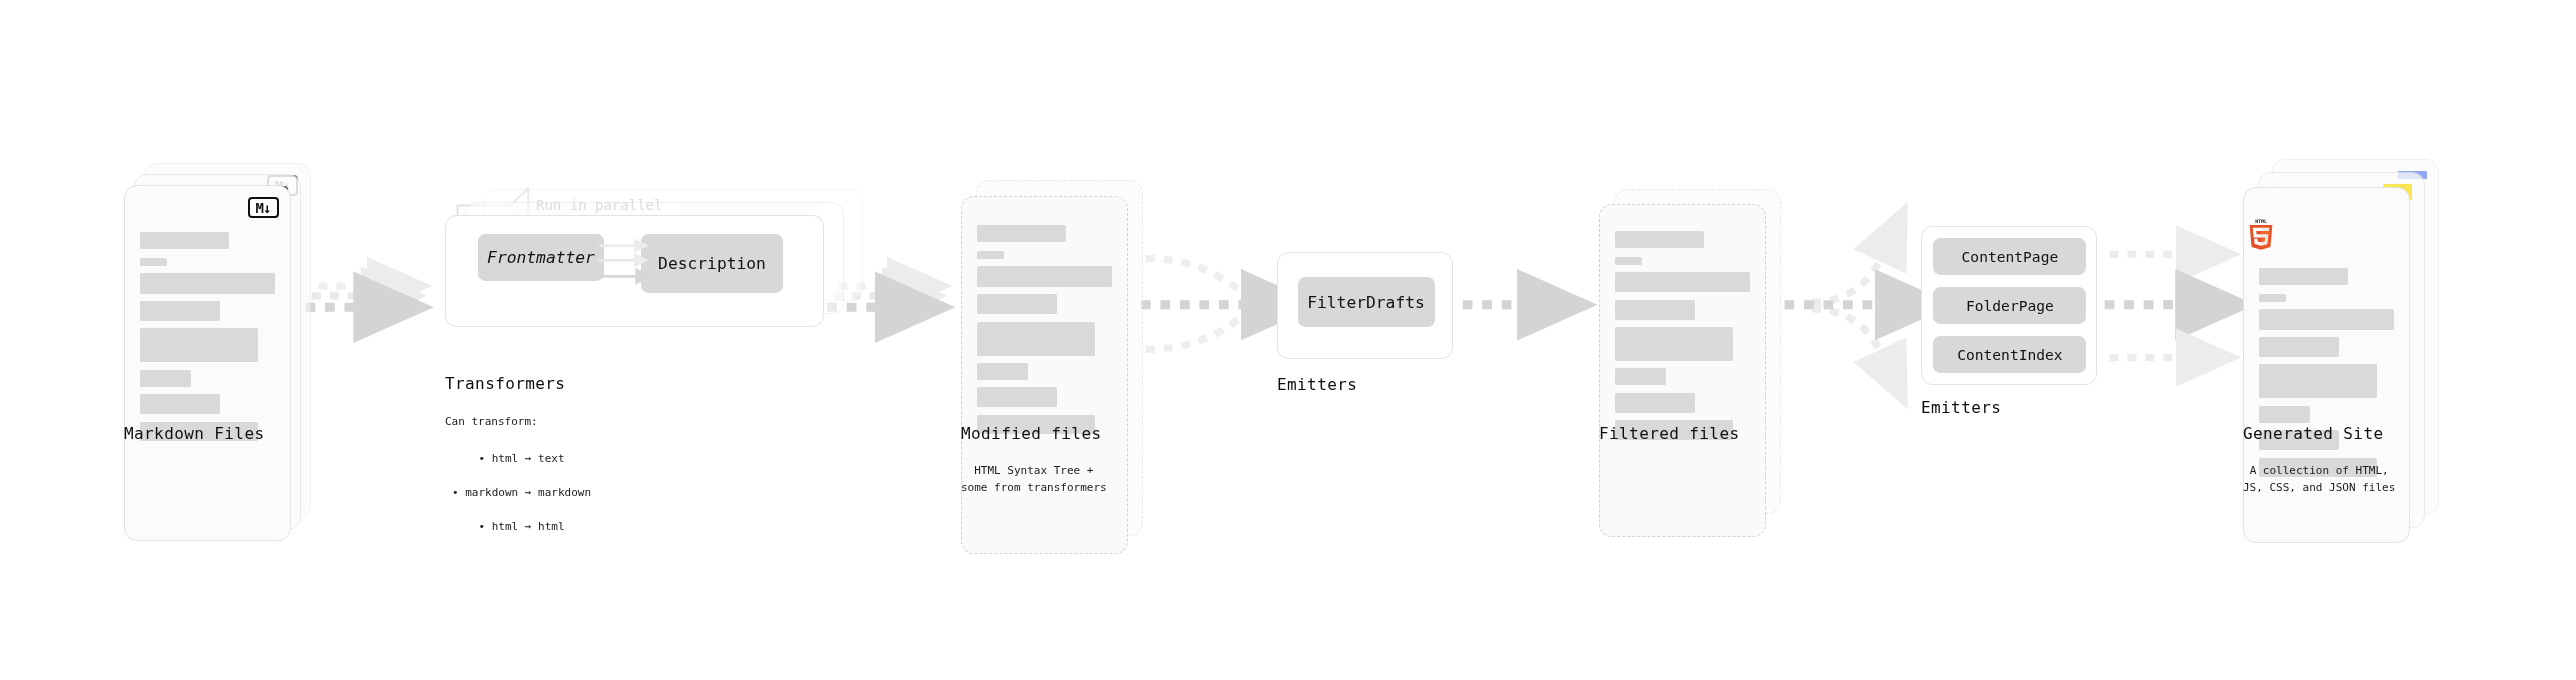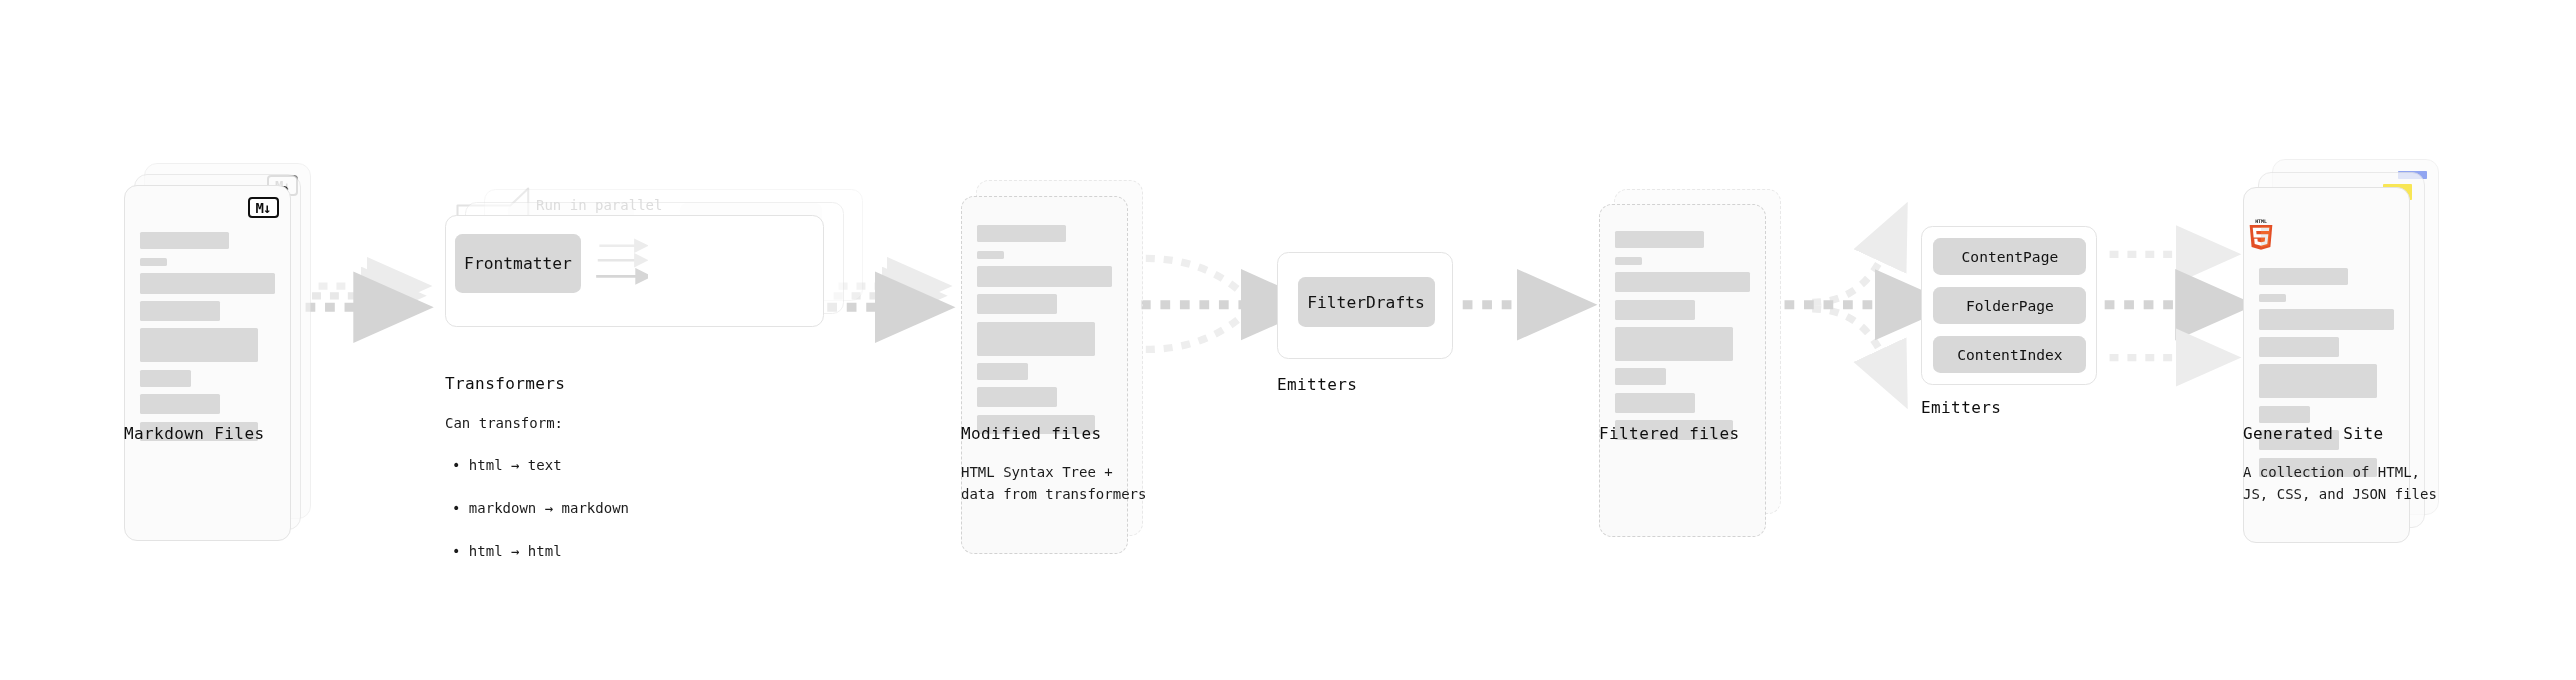--- a/index.html
+++ b/index.html
@@ -72,24 +72,25 @@
   
   .title {
     position: absolute;
     font-size: 16px;
     color: #0e0e0e;
     white-space: nowrap;
     letter-spacing: 0.4px;
   }
   .desc {
     position: absolute;
-    font-size: 14px;
+    font-size: 11px;
     line-height: 1.55;
     color: #1b1b1b;
     white-space: pre-line;
+    text-align: center;
   }
   .notelabel {
     position: absolute;
     font-size: 14px;
     color: #dcdcdc;
     white-space: nowrap;
     text-align: center;
   }
 
   
@@ -178,21 +179,22 @@
       <div class="chip g2" style="position:absolute; left:23px; top:13px; width:126px; height:62px;"></div>
       <div class="chip g2" style="position:absolute; left:195px; top:13px; width:142px; height:62px;"></div>
     </div>
 
     <div class="pbox g1" style="left:19.5px; top:13px; width:379px; height:112px;">
       <div class="chip g1" style="position:absolute; left:23px; top:13px; width:126px; height:62px;"></div>
       <div class="chip g1" style="position:absolute; left:195px; top:13px; width:142px; height:62px;"></div>
     </div>
 
     <div class="pbox" style="left:0px; top:26px; width:379px; height:112px;">
-      <div class="chip" style="position:absolute; left:9px; top:18px; width:126px; height:59px;">Frontmatter</div>
+      <div class="chip" style="position:absolute; left:32px; top:18px; width:126px; height:47px;font-style:italic;">Frontmatter</div>
+      <div class="chip" style="position:absolute; left:195px; top:18px; width:142px; height:59px;">Description</div>
     </div>
 
     <svg style="position:absolute; left:151px; top:47px; width:52px; height:63px;" viewBox="0 0 64 78">
       <defs>
         <marker id="ia" markerWidth="7" markerHeight="7" refX="1" refY="3" orient="auto">
           <path d="M0,0 L6,3 L0,6 z" fill="#d6d6d6"></path>
         </marker>
         <marker id="iaL" markerWidth="7" markerHeight="7" refX="1" refY="3" orient="auto">
           <path d="M0,0 L6,3 L0,6 z" fill="#ececec"></path>
         </marker>
@@ -221,21 +223,21 @@
         <div class="bar" style="width:59%; height:20.3px;"></div>
         <div class="bar" style="width:87%; height:34px;"></div>
         <div class="bar" style="width:38%"></div>
         <div class="bar" style="width:59%; height:20.3px;"></div>
         <div class="bar" style="width:87%; height:19.5px;"></div>
       </div>
     </div>
   </div>
   <div class="title" style="left:961px; top:424px;">Modified files</div>
   <div class="desc" style="left:961px; top:462px;">HTML Syntax Tree +
-data from transformers</div>
+some from transformers</div>
 
   <div class="node" style="left:1277px; top:252px;">
     <div class="pbox" style="left:0px; top:0px; width:176px; height:107px;">
       <div class="chip" style="position:absolute; left:19.5px; top:24.4px; width:137px; height:50px;">FilterDrafts</div>
     </div>
   </div>
   <div class="title" style="left:1277px; top:375px;">Emitters</div>
 
   <div class="node" style="left:1599px; top:189px;">
     <div class="filecard dashed ghost2" style="left:14.6px; top:0px; height:325px;"></div>

